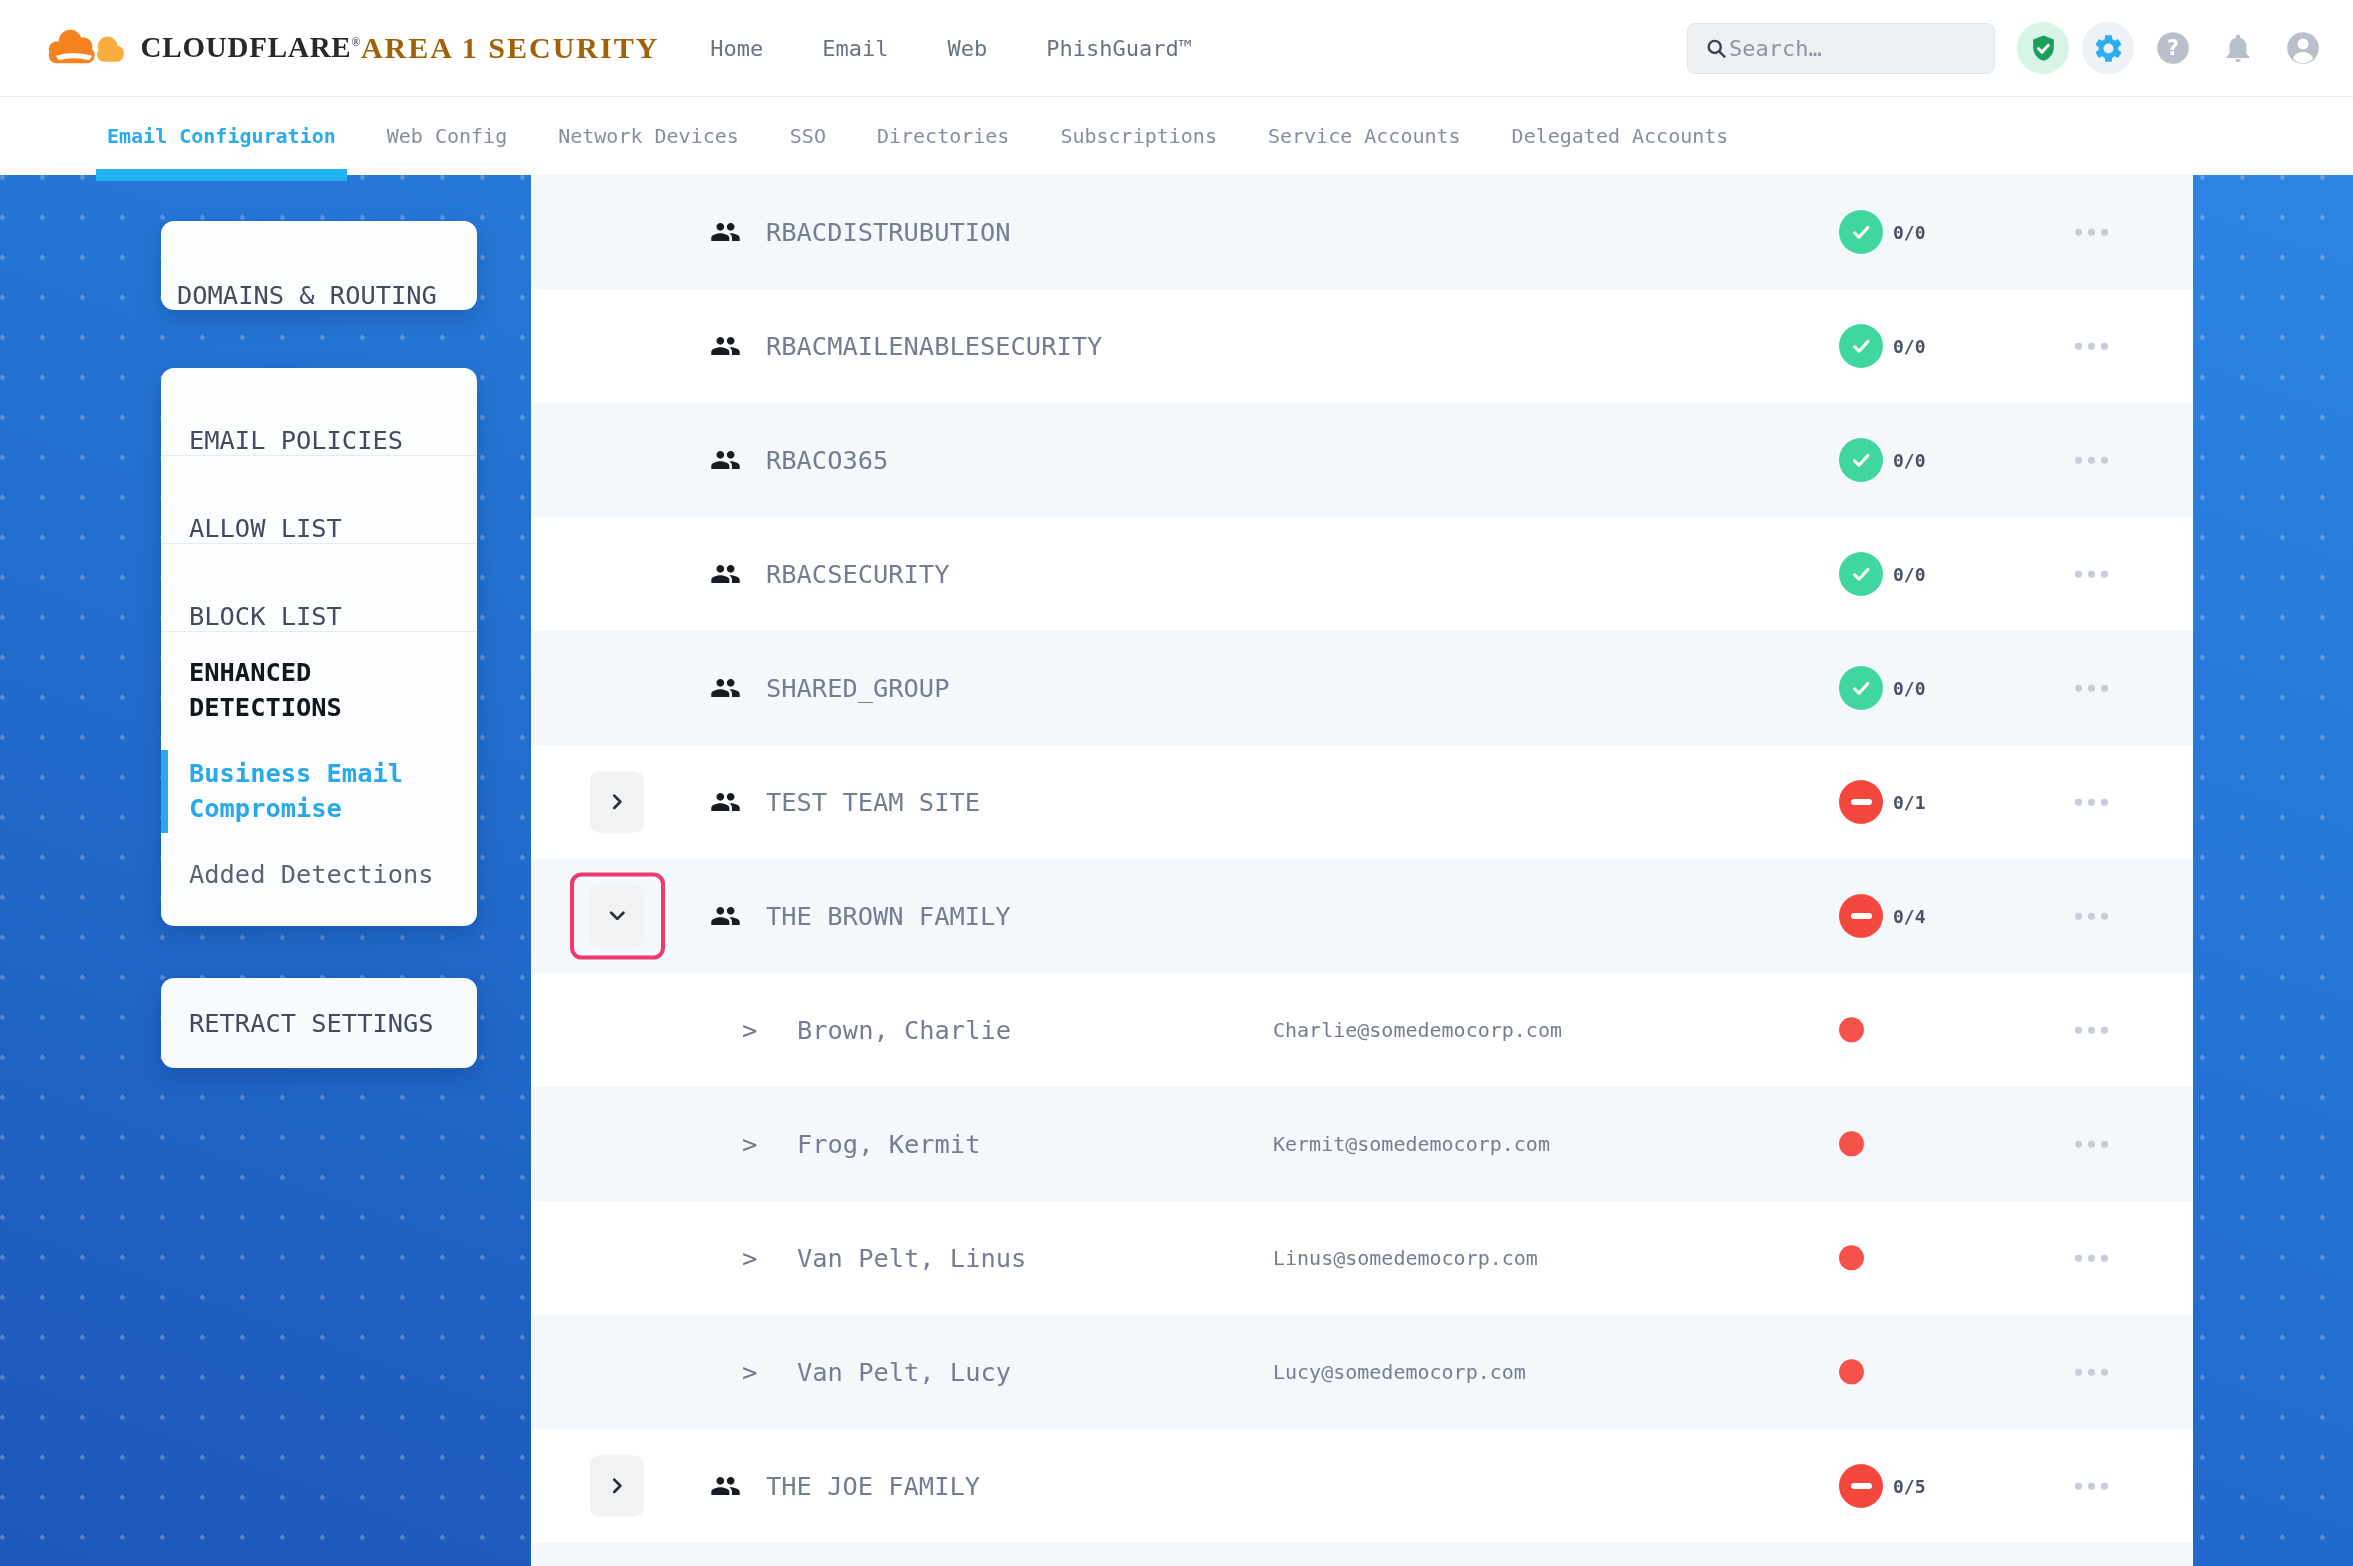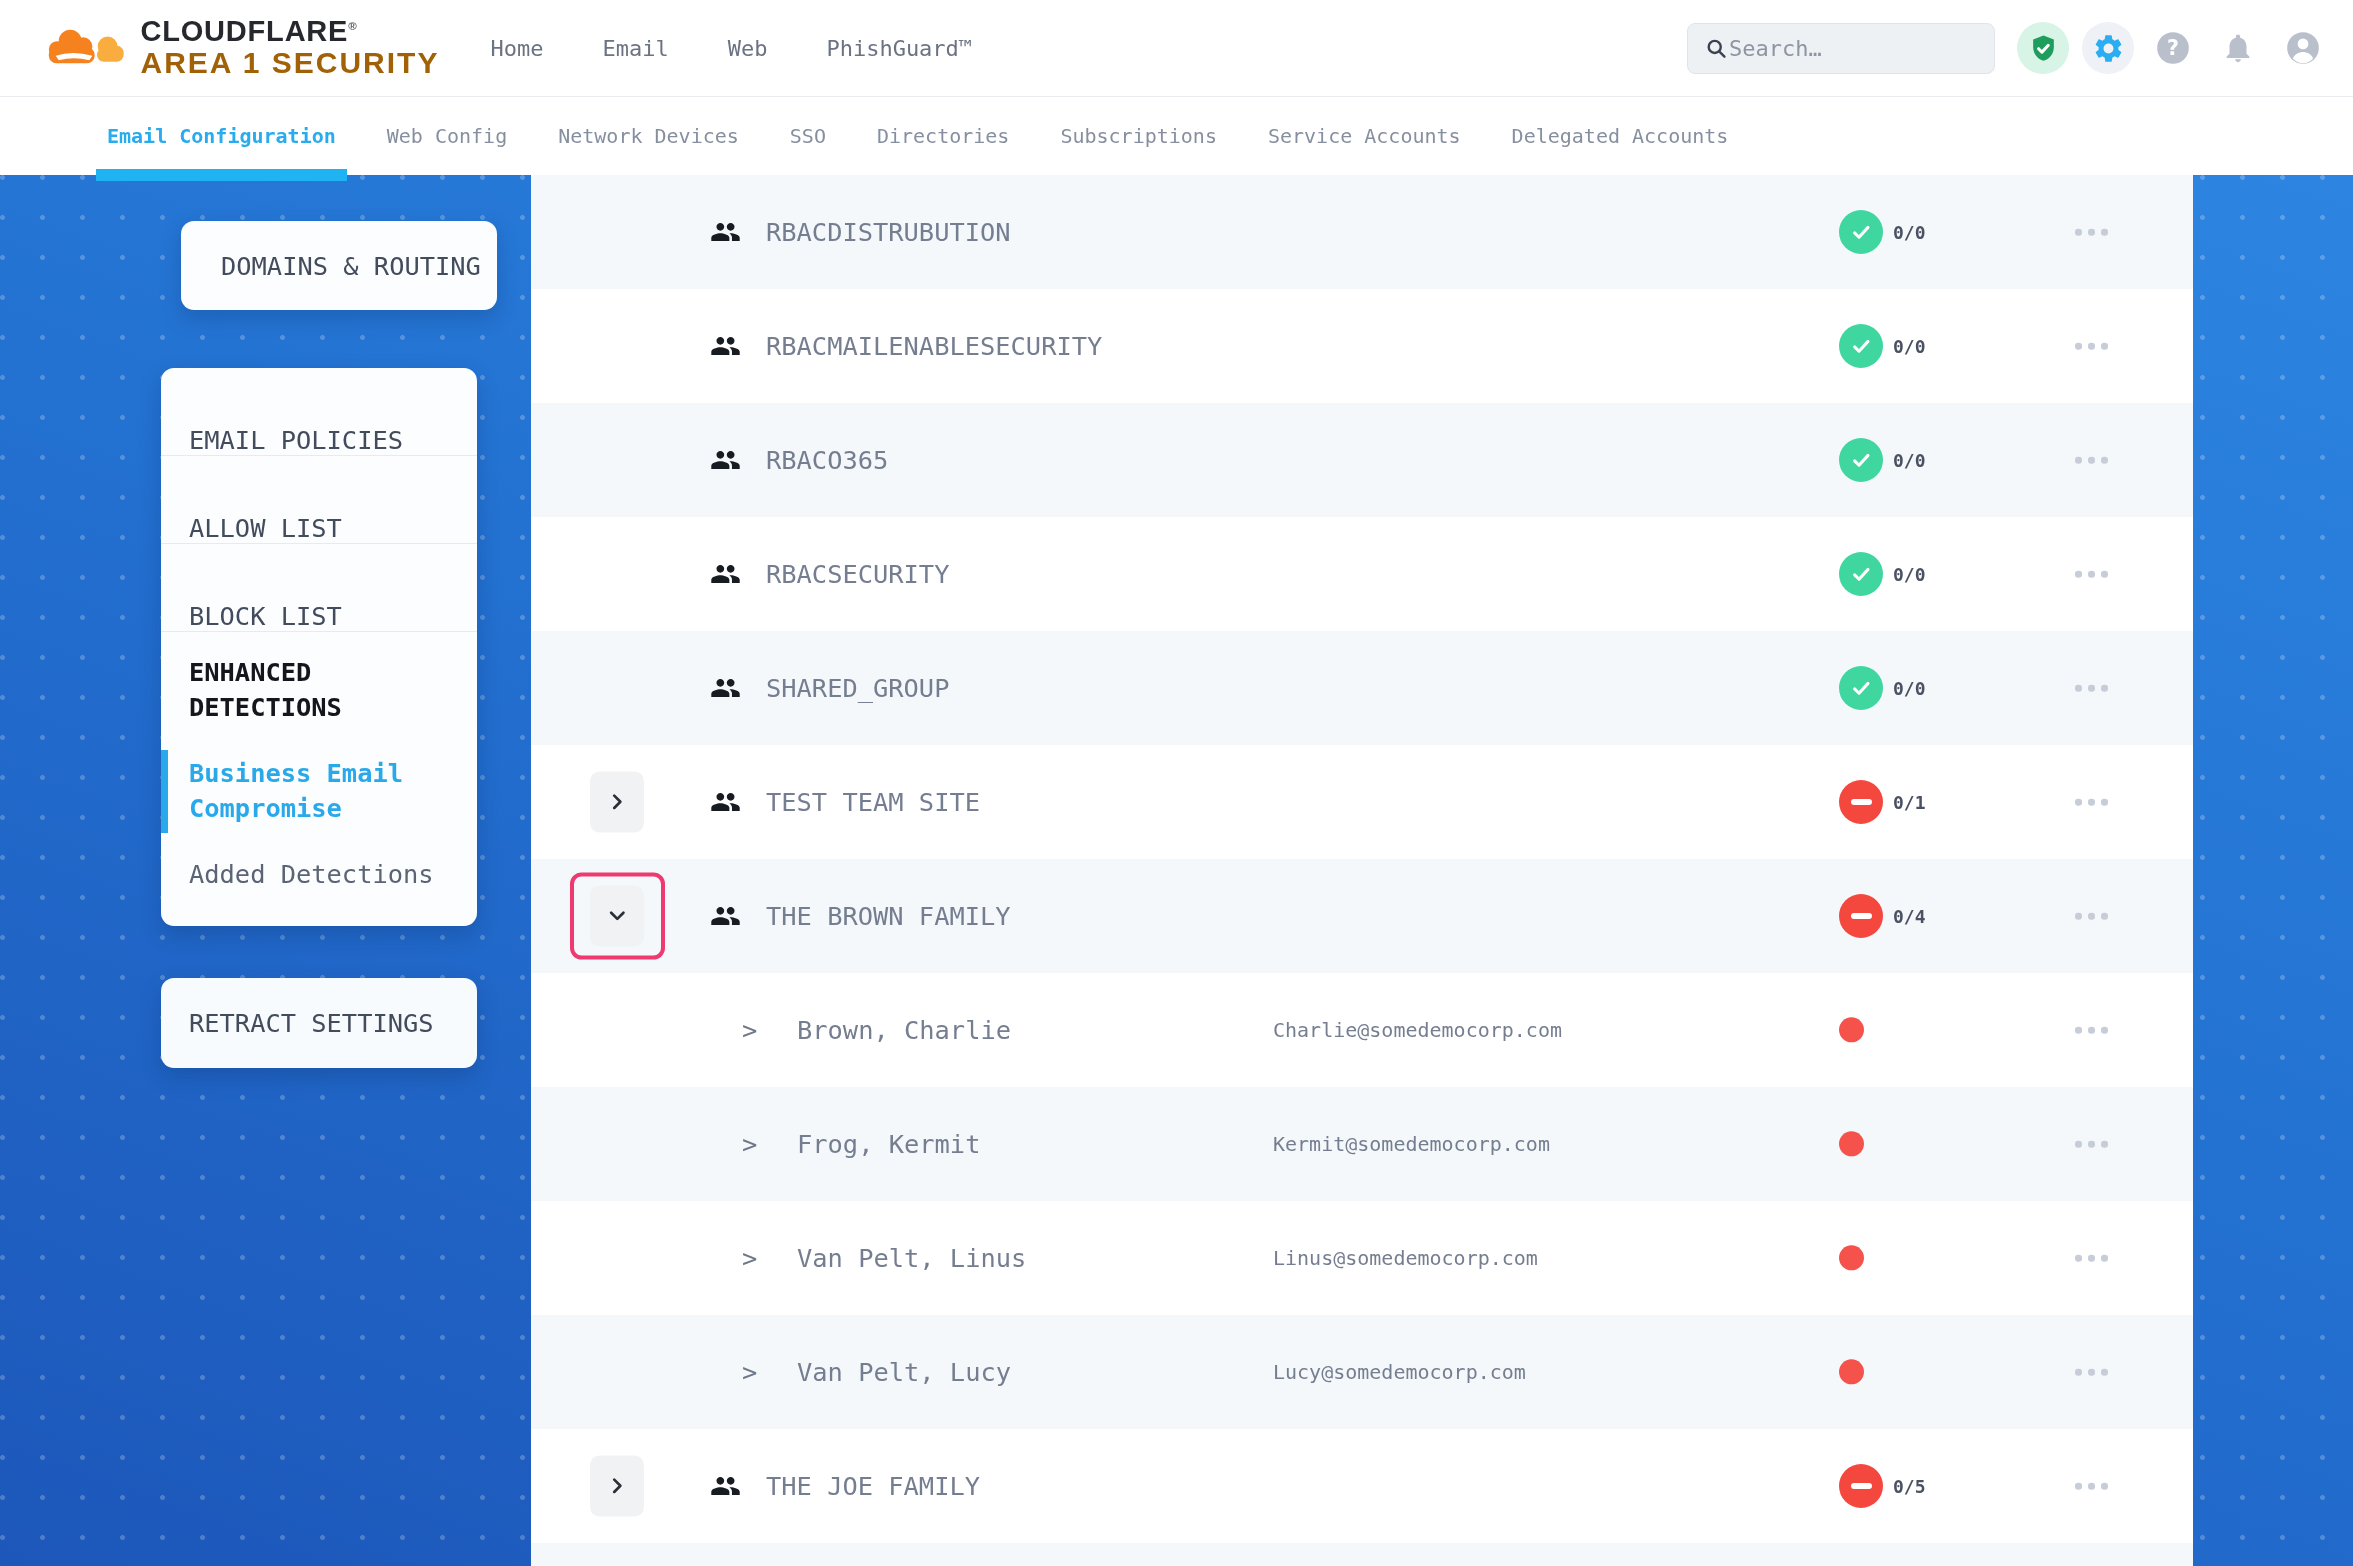--- a/index.html
+++ b/index.html
@@ -4,21 +4,21 @@
 <style>
   html,body{margin:0;padding:0;width:2354px;height:1567px;overflow:hidden;
     font-family:"DejaVu Sans Mono",monospace;-webkit-font-smoothing:antialiased;}
   #app{position:relative;width:2354px;height:1567px;background:#fff;}
 
   
   .topbar{position:absolute;top:0;left:0;right:0;height:96px;background:#ffffff;
     border-bottom:0.8px solid #ececf0;display:flex;align-items:center;z-index:30;}
   .brand{display:flex;align-items:center;margin-left:45px;}
   .brand-logo{width:84px;height:46px;margin-right:11.5px;}
-  .brand-text{display:flex;flex-direction:column;line-height:1.08;font-family:Liberation Sans, sans-serif;}
+  .brand-text{display:flex;flex-direction:row;line-height:1.08;font-family:Liberation Serif, serif;}
   .brand-line1{font-size:29px;font-weight:700;color:#26282d;letter-spacing:0.8px;}
   .brand-line1 sup{font-size:11.5px;color:#55585e;}
   .brand-line2{font-size:30px;font-weight:700;color:#a16207;letter-spacing:2px;}
   .main-nav{display:flex;align-items:center;gap:59px;margin-left:51px;}
   .main-nav .nav-item{font-size:22px;color:#6b7383;cursor:pointer;}
   .top-right{margin-left:auto;display:flex;align-items:center;margin-right:24.6px;}
   .searchbox{display:flex;align-items:center;width:308px;height:51px;background:#eef1f4;
     border:0.8px solid #e0e3e8;border-radius:8.2px;padding:0 16.4px;box-sizing:border-box;}
   .searchbox input{border:none;outline:none;background:transparent;font-family:inherit;
     font-size:22px;color:#3c4350;width:100%;}
@@ -38,21 +38,21 @@
   
   .page{position:absolute;top:175px;left:0;right:0;bottom:0;
     background-image:radial-gradient(circle at 2.5px 2.5px, rgba(255,255,255,0.22) 2.1px, rgba(255,255,255,0) 2.8px),
       linear-gradient(200deg,#2d85e1 0%,#2372d2 45%,#1d57ba 100%);
     background-size:40px 40px,100% 100%;}
 
   
   .card{position:absolute;left:161px;width:316px;background:#fcfdff;border-radius:13px;
     box-shadow:0 8.2px 21px rgba(8,35,80,.22);box-sizing:border-box;}
   .card-title{font-size:25.4px;color:#434c5c;}
-  .card-domains{top:46px;height:89px;display:flex;align-items:center;padding-left:40px;margin-left:20px;}
+  .card-domains{top:46px;height:89px;display:flex;align-items:flex-end;padding-left:16px;}
   .card-policies{top:193px;padding:0;}
   .side-section{height:87px;display:flex;align-items:flex-end;padding-left:28px;border-bottom:1.6px solid #e7ebf1;}
   .enhanced{padding:23px 24.6px 34px 28px;}
   .enhanced-title{font-size:25.4px;font-weight:700;color:#13161c;line-height:1.38;max-width:246px;}
   .side-sub{font-size:25.4px;line-height:1.38;margin-top:31px;position:relative;cursor:pointer;}
   .side-sub.active{color:#29a9ea;font-weight:700;max-width:246px;}
   .side-sub.active::before{content:"";position:absolute;left:-28px;top:-6.6px;bottom:-6.6px;width:6.6px;background:#29a9ea;}
   .side-sub.plain{color:#5b6474;max-width:270px;}
   .card-retract{top:782px;height:90px;display:flex;align-items:center;padding-left:28px;background:#f8fbfd;margin-top:21px;}
 

